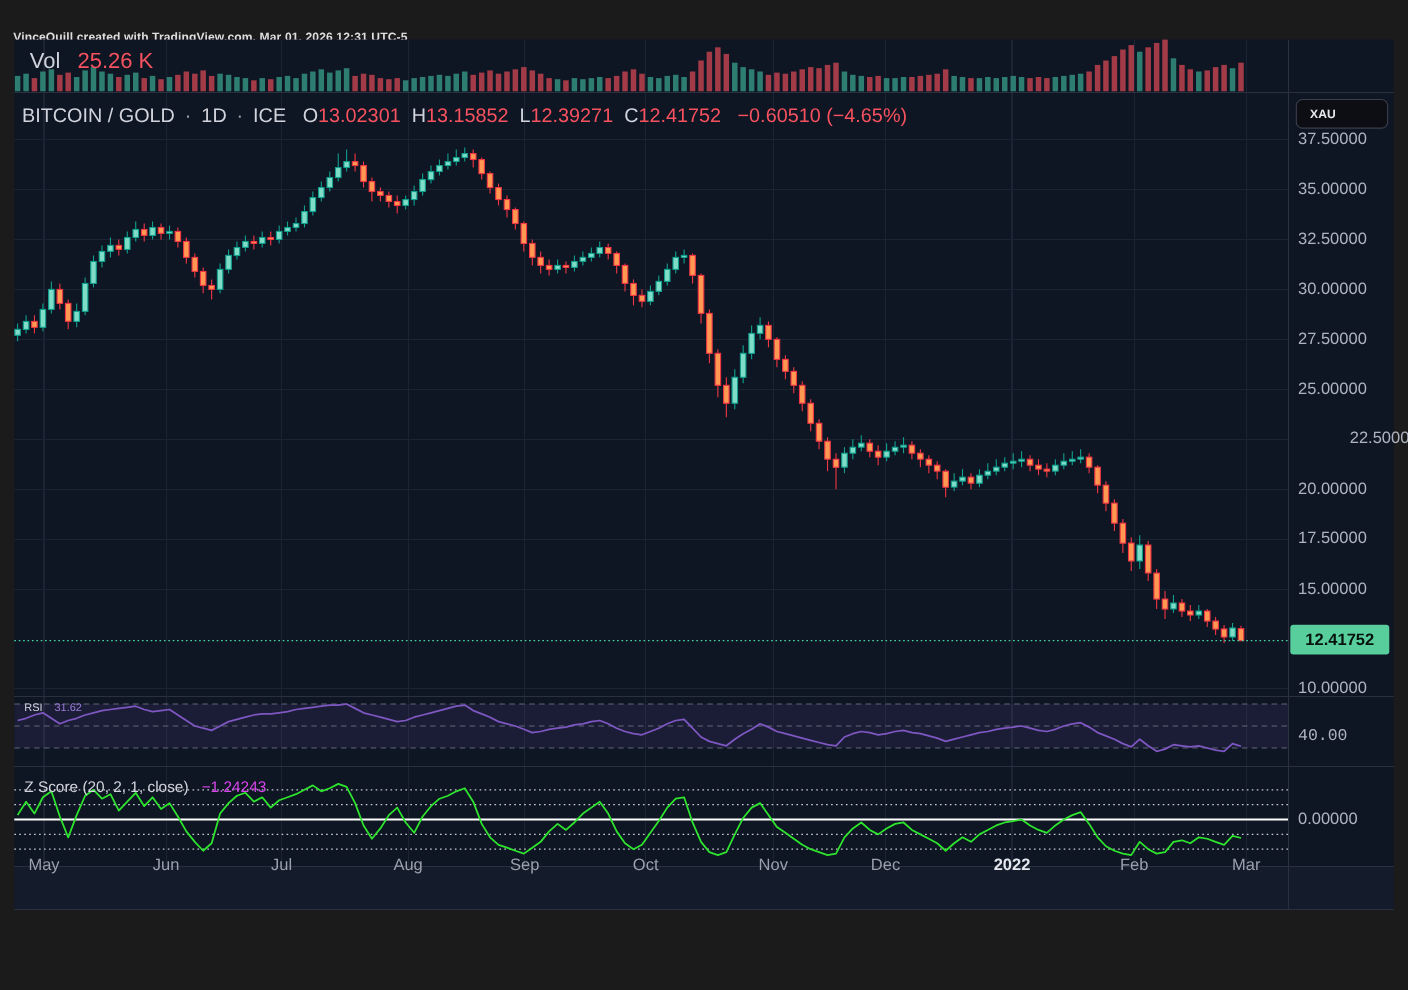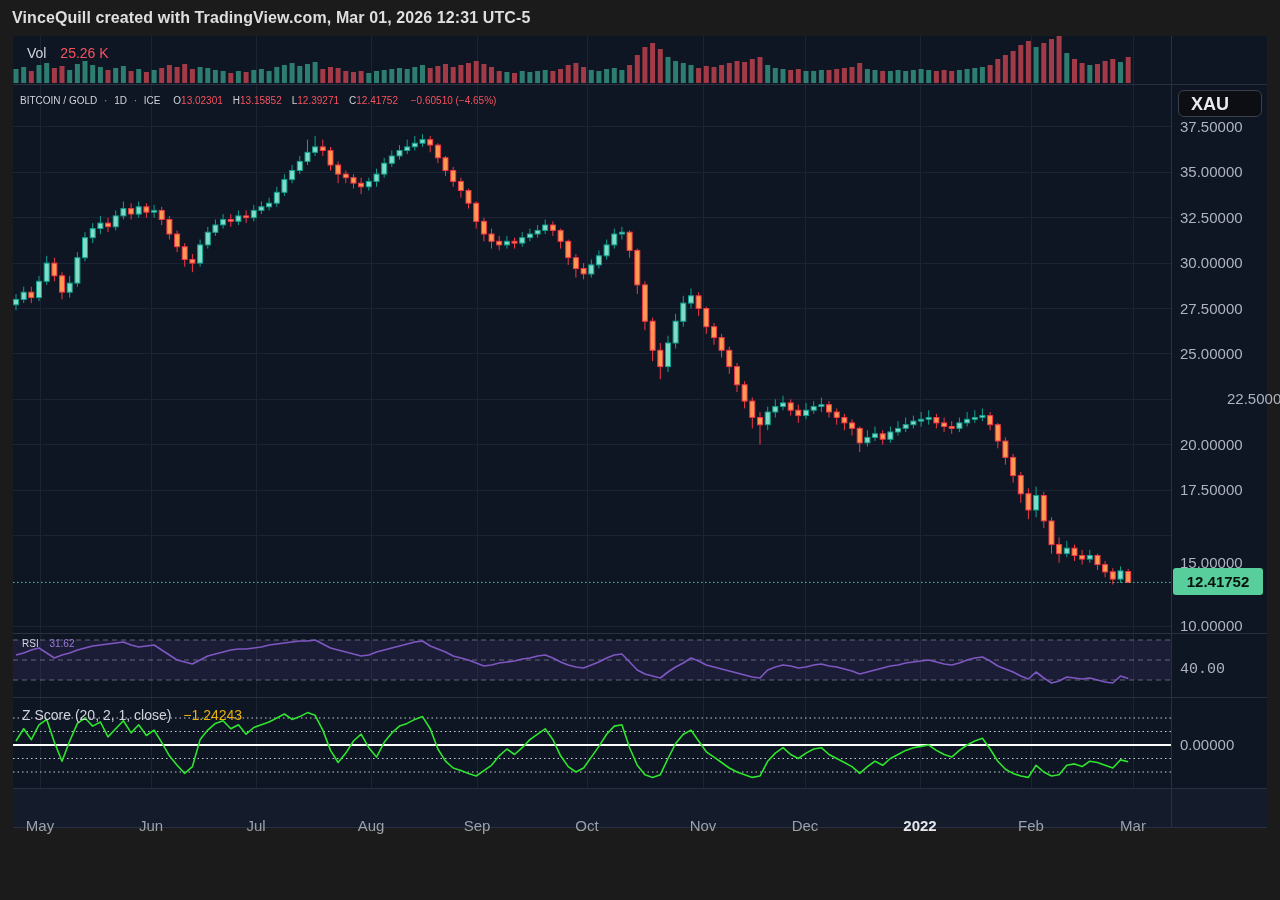--- a/index.html
+++ b/index.html
@@ -1,39 +1,39 @@
 <!DOCTYPE html>
 <html><head>
 <meta charset="utf-8">
 <style>
   html,body{margin:0;padding:0;background:#101010;}
   .frame{position:relative;width:1280px;height:900px;background:#1b1b1b;
          font-family:"Liberation Sans",sans-serif;overflow:hidden;}
-  .attribution{position:absolute;left:12px;top:0;height:36px;line-height:36px;
-               font-size:16px;font-weight:600;color:#dedede;letter-spacing:.1px;}
+  .attribution{position:absolute;left:12px;top:16px;height:36px;line-height:36px;
+               font-size:11px;font-weight:600;color:#dedede;letter-spacing:.1px;}
   .widget-bg{position:absolute;left:13px;top:36px;width:1254px;height:791px;background:#0e1523;}
   .time-band{position:absolute;left:13px;top:788px;width:1254px;height:39px;background:#141b2a;}
   svg.chart{position:absolute;left:0;top:0;}
-  .legend{position:absolute;font-size:10px;color:#d1d4dc;white-space:nowrap;font-weight:500;}
+  .legend{position:absolute;font-size:18px;color:#d1d4dc;white-space:nowrap;font-weight:500;}
   .legend .dim{color:#9aa0ac;padding:0 4px;}
   .legend .red{color:#f7525f;}
   .legend .field{margin-left:10px;}
   .legend .field .v{color:#f7525f;}
-  .vol-legend{font-size:14px;}
+  .vol-legend{font-size:20px;}
   .vol-legend .red{margin-left:10px;}
   .rsi-val{color:#9b7bd8;margin-left:8px;}
-  .z-val{color:#eab308;margin-left:8px;}
+  .z-val{color:#d946ef;margin-left:8px;}
   .axis-label{position:absolute;left:1180px;width:84px;height:20px;line-height:20px;
               font-size:15px;color:#aeb3bf;}
-  .time-label{position:absolute;top:816px;transform:translateX(-50%);font-size:15px;
+  .time-label{position:absolute;top:777px;transform:translateX(-50%);font-size:15px;
               color:#9aa0ac;height:20px;line-height:20px;}
   .time-label.bold{color:#e4e7ee;font-weight:700;}
   .sym-badge{position:absolute;left:1178px;top:90px;width:84px;height:27px;line-height:27px;
              background:#0c0e13;border:1px solid #3a3f4c;border-radius:6px;color:#e8eaef;
-             font-size:18px;font-weight:600;padding-left:12px;box-sizing:border-box;}
+             font-size:11px;font-weight:600;padding-left:12px;box-sizing:border-box;}
   .price-badge{position:absolute;left:1173px;top:568px;width:90px;height:27px;line-height:27px;
                background:#57ce9c;border-radius:3px;color:#06130c;font-size:15px;font-weight:600;
                text-align:center;}
   .bottom-logo{position:absolute;left:30px;top:844px;display:flex;align-items:center;gap:11px;}
   .bottom-logo .txt{font-size:27px;font-weight:700;color:#d8d8d8;letter-spacing:.2px;}
 </style>
 </head>
 <body>
 
 <div class="frame">
@@ -553,21 +553,21 @@
   <div id="price-scale">
       <div class="axis-label" style="top: 117px;">37.50000</div>
       <div class="axis-label" style="top: 162px;">35.00000</div>
       <div class="axis-label" style="top: 208px;">32.50000</div>
       <div class="axis-label" style="top: 253px;">30.00000</div>
       <div class="axis-label" style="top: 299px;">27.50000</div>
       <div class="axis-label" style="top: 344px;">25.00000</div>
       <div class="axis-label" style="top: 389px; margin-left: 47px;">22.50000</div>
       <div class="axis-label" style="top: 435px;">20.00000</div>
       <div class="axis-label" style="top: 480px;">17.50000</div>
-      <div class="axis-label" style="top: 553px;">15.00000</div>
+      <div class="axis-label" style="top: 526px;">15.00000</div>
       <div class="axis-label" style="top: 616px;">10.00000</div>
     </div>
   <div class="axis-label" style="top:660px;font-family:Liberation Mono, monospace;">40.00</div>
   <div class="axis-label" style="top:735px;">0.00000</div>
   <div class="price-badge">12.41752</div>
 
   <div id="time-axis">
       <div class="time-label" style="left: 40px;">May</div>
       <div class="time-label" style="left: 151px;">Jun</div>
       <div class="time-label" style="left: 256px;">Jul</div>

